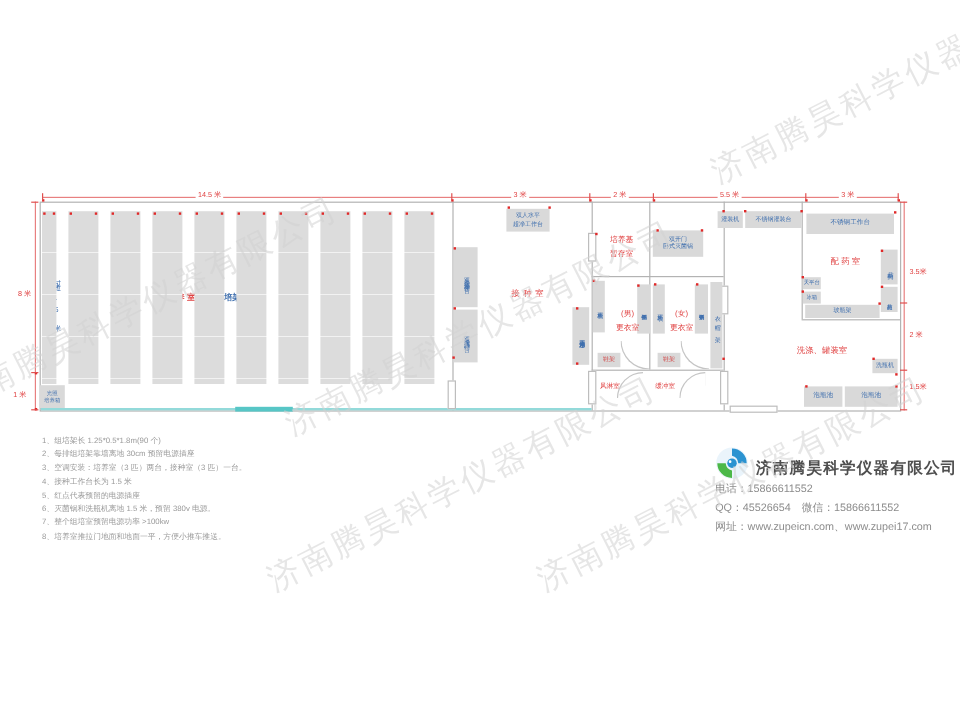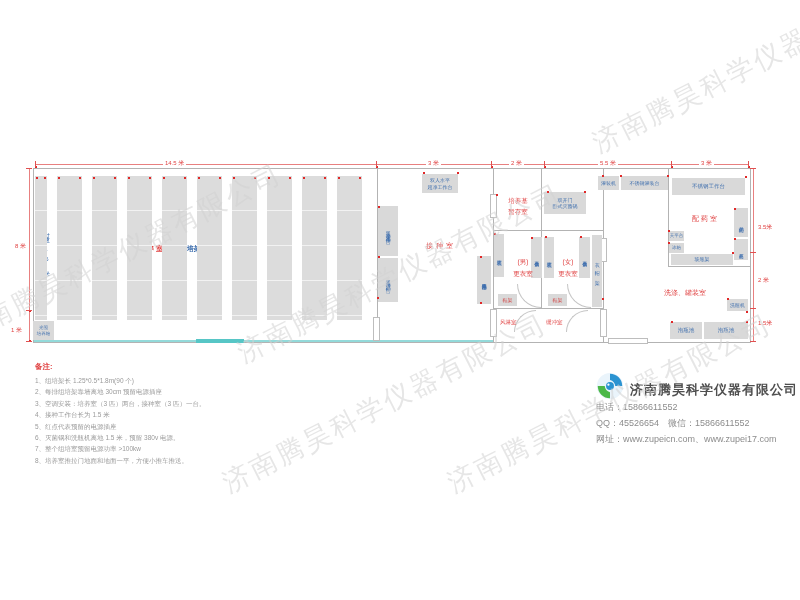--- a/index.html
+++ b/index.html
@@ -221,21 +221,20 @@
       <div class="tick" style="left: 750px; top: 308px; width: 6px; height: 1px;"></div>
       <div class="tick" style="left: 750px; top: 341px; width: 6px; height: 1px;"></div>
       <div class="watermark" style="left: -60px; top: 235px; transform: rotate(-27deg);">济南腾昊科学仪器有限公司</div>
       <div class="watermark" style="left: 220px; top: 255px; transform: rotate(-27deg);">济南腾昊科学仪器有限公司</div>
       <div class="watermark" style="left: 205px; top: 385px; transform: rotate(-27deg);">济南腾昊科学仪器有限公司</div>
       <div class="watermark" style="left: 430px; top: 385px; transform: rotate(-27deg);">济南腾昊科学仪器有限公司</div>
       <div class="watermark" style="left: 575px; top: 45px; transform: rotate(-27deg);">济南腾昊科学仪器有限公司</div>
     </div>
 
   <div class="notes">
-    <div class="ntitle">备注:</div>
     <div class="nitem">1、组培架长 1.25*0.5*1.8m(90 个)</div>
     <div class="nitem">2、每排组培架靠墙离地 30cm 预留电源插座</div>
     <div class="nitem">3、空调安装：培养室（3 匹）两台，接种室（3 匹）一台。</div>
     <div class="nitem">4、接种工作台长为 1.5 米</div>
     <div class="nitem">5、红点代表预留的电源插座</div>
     <div class="nitem">6、灭菌锅和洗瓶机离地 1.5 米，预留 380v 电源。</div>
     <div class="nitem">7、整个组培室预留电源功率 &gt;100kw</div>
     <div class="nitem">8、培养室推拉门地面和地面一平，方便小推车推送。</div>
   </div>
 

